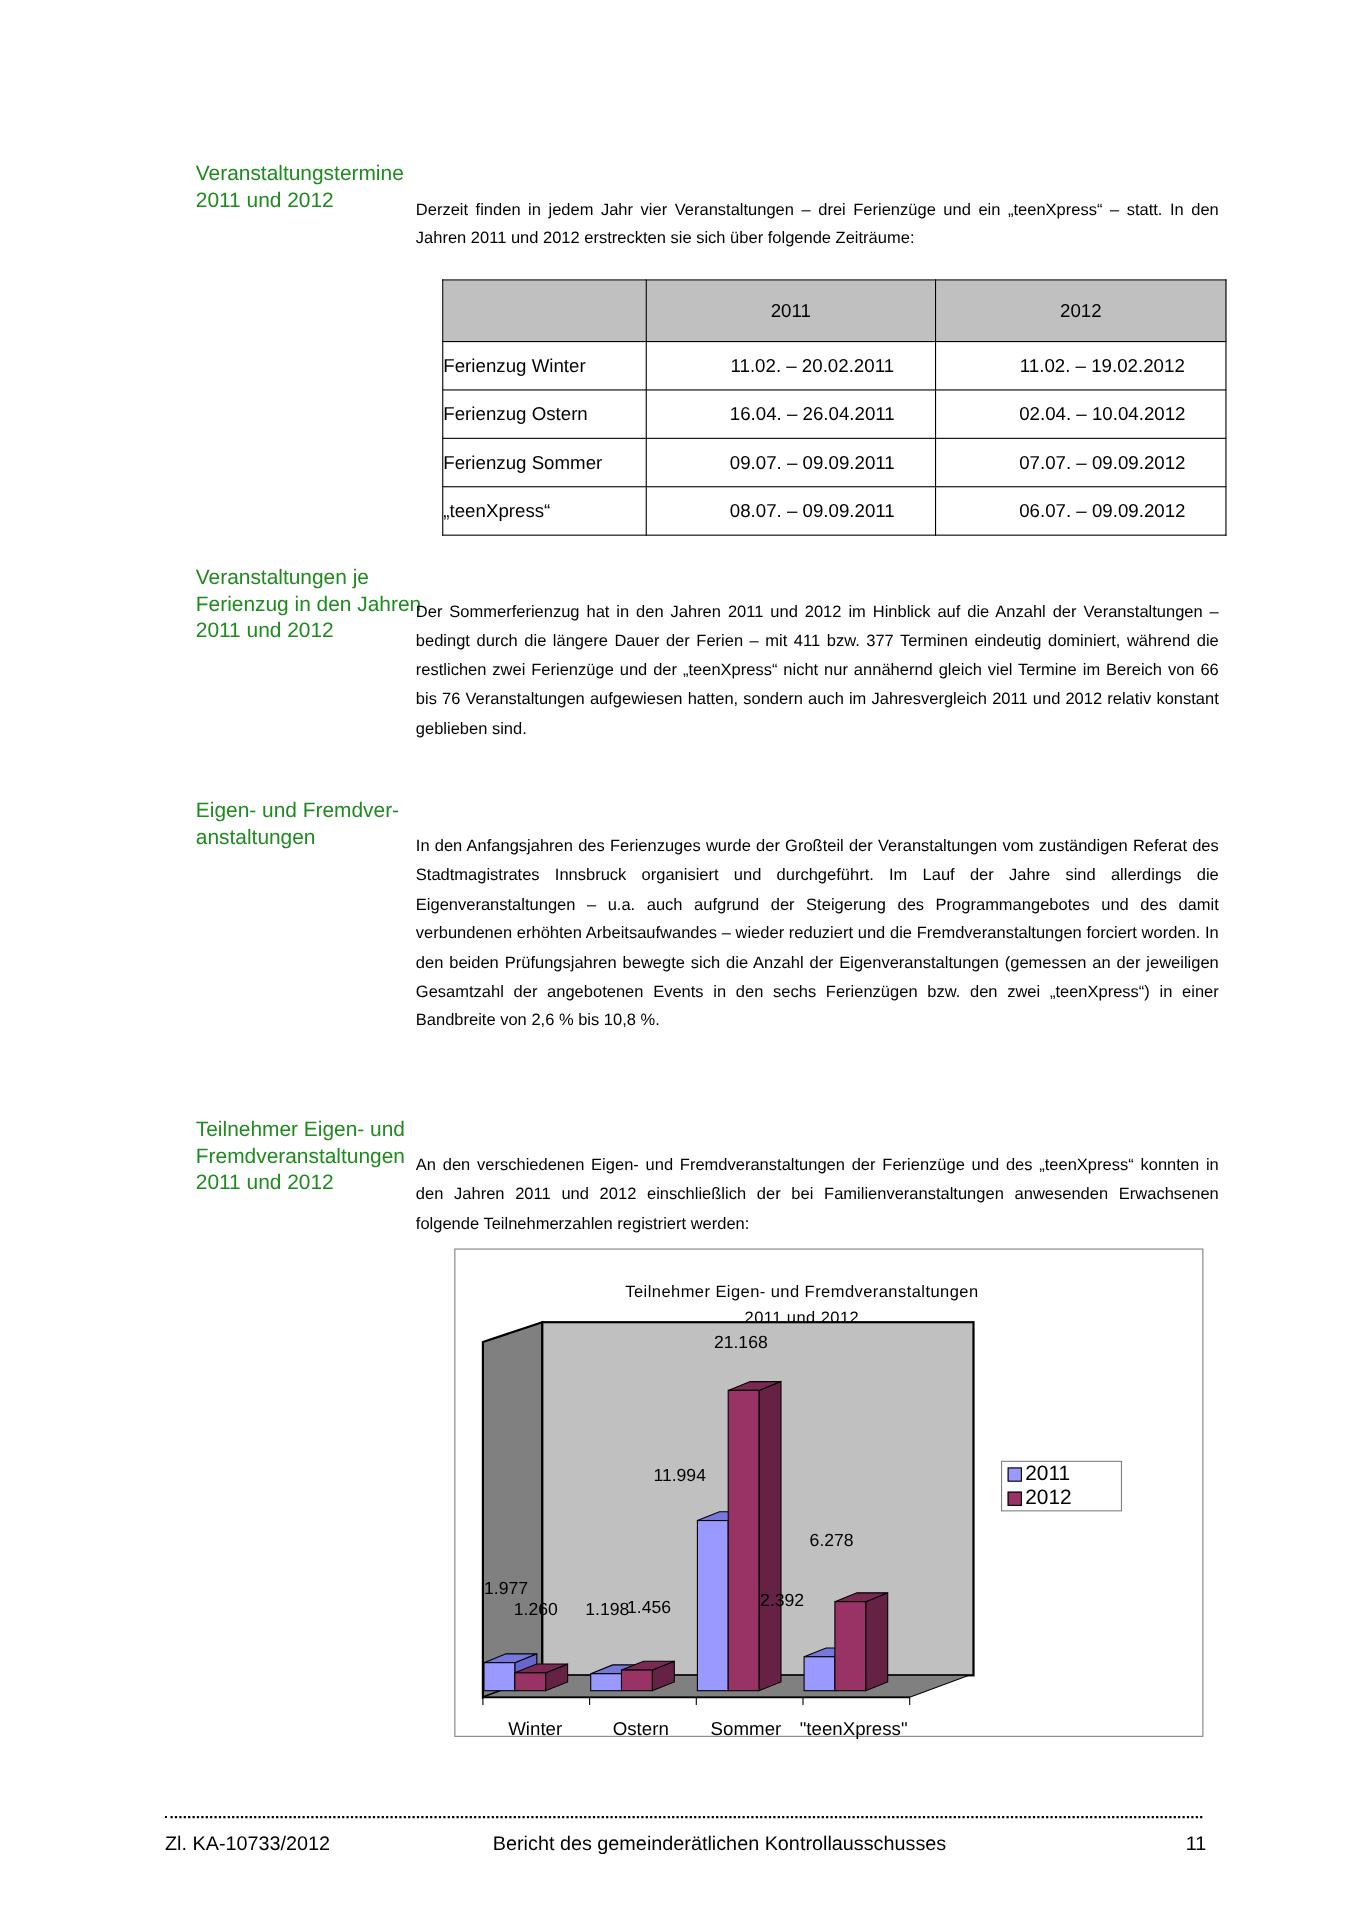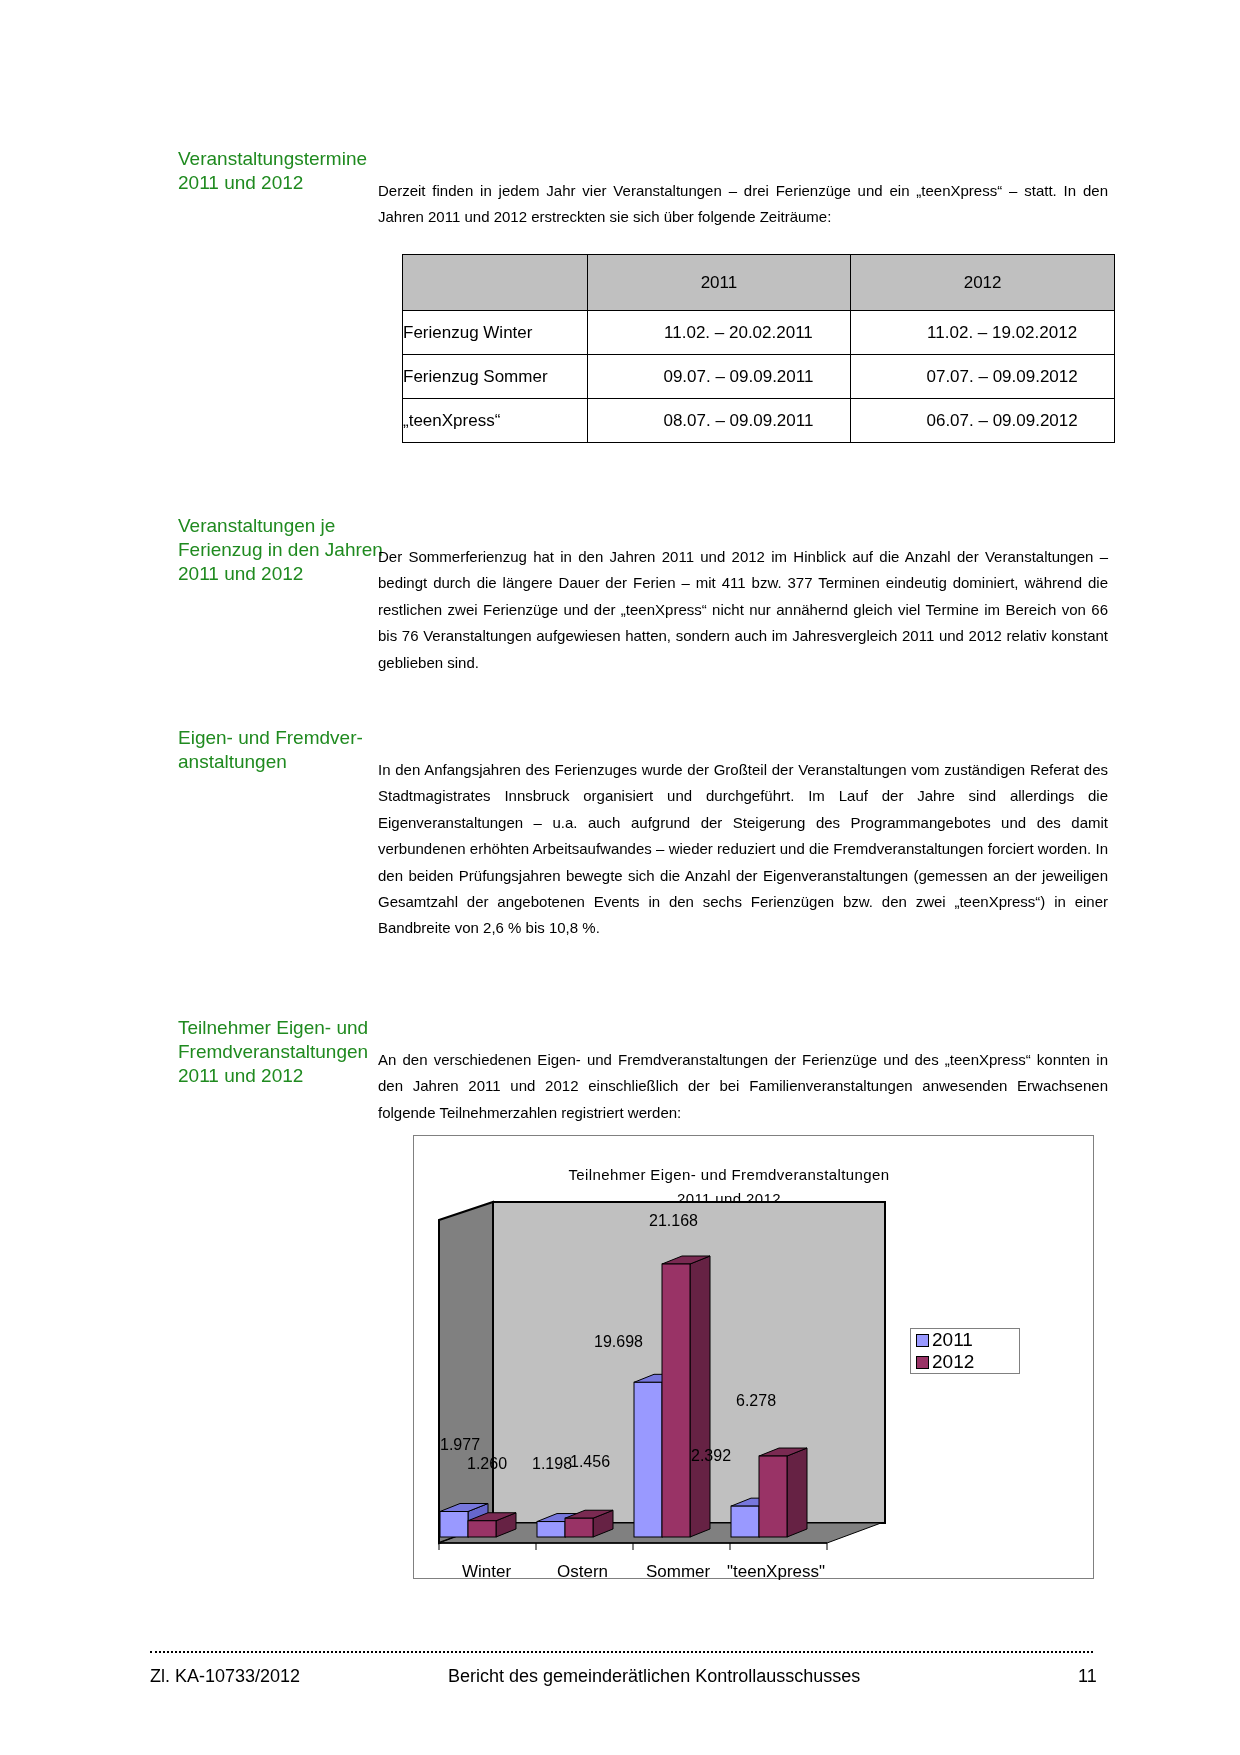--- a/index.html
+++ b/index.html
@@ -42,20 +42,25 @@
   <tbody>
       <tr>
     <th></th>
     <th>2011</th>
     <th>2012</th>
   </tr>
   <tr>
     <td class="lbl">Ferienzug Winter</td>
     <td class="v">11.02. – 20.02.2011</td>
     <td class="v">11.02. – 19.02.2012</td>
+  </tr>
+  <tr>
+    <td class="lbl">Ferienzug Ostern</td>
+    <td class="v">16.04. – 26.04.2011</td>
+    <td class="v">02.04. – 10.04.2012</td>
   </tr>
   <tr>
     <td class="lbl">Ferienzug Sommer</td>
     <td class="v">09.07. – 09.09.2011</td>
     <td class="v">07.07. – 09.09.2012</td>
   </tr>
   <tr>
     <td class="lbl">„teenXpress“</td>
     <td class="v">08.07. – 09.09.2011</td>
     <td class="v">06.07. – 09.09.2012</td>
@@ -119,21 +124,21 @@
     <line x1="219" y1="407" x2="219" y2="414" stroke="#000"></line>
     <line x1="316" y1="407" x2="316" y2="414" stroke="#000"></line>
     <line x1="413" y1="407" x2="413" y2="414" stroke="#000"></line>
     <line x1="25" y1="407" x2="413" y2="407" stroke="#000" stroke-width="1.5"></line>
   </svg>
 
   <div class="vlabel" style="left:26px; top:300px">1.977</div>
   <div class="vlabel" style="left:53px; top:319px">1.260</div>
   <div class="vlabel" style="left:118px; top:319px">1.198</div>
   <div class="vlabel" style="left:156px; top:317px">1.456</div>
-  <div class="vlabel" style="left:180px; top:197px">19.698</div>
+  <div class="vlabel" style="left:180px; top:197px">11.994</div>
   <div class="vlabel" style="left:235px; top:76px">21.168</div>
   <div class="vlabel" style="left:277px; top:311px">2.392</div>
   <div class="vlabel" style="left:322px; top:256px">6.278</div>
 
   <div class="cat" style="left:48px">Winter</div>
   <div class="cat" style="left:143px">Ostern</div>
   <div class="cat" style="left:232px">Sommer</div>
   <div class="cat" style="left:313px">"teenXpress"</div>
 
   <div class="legend">

